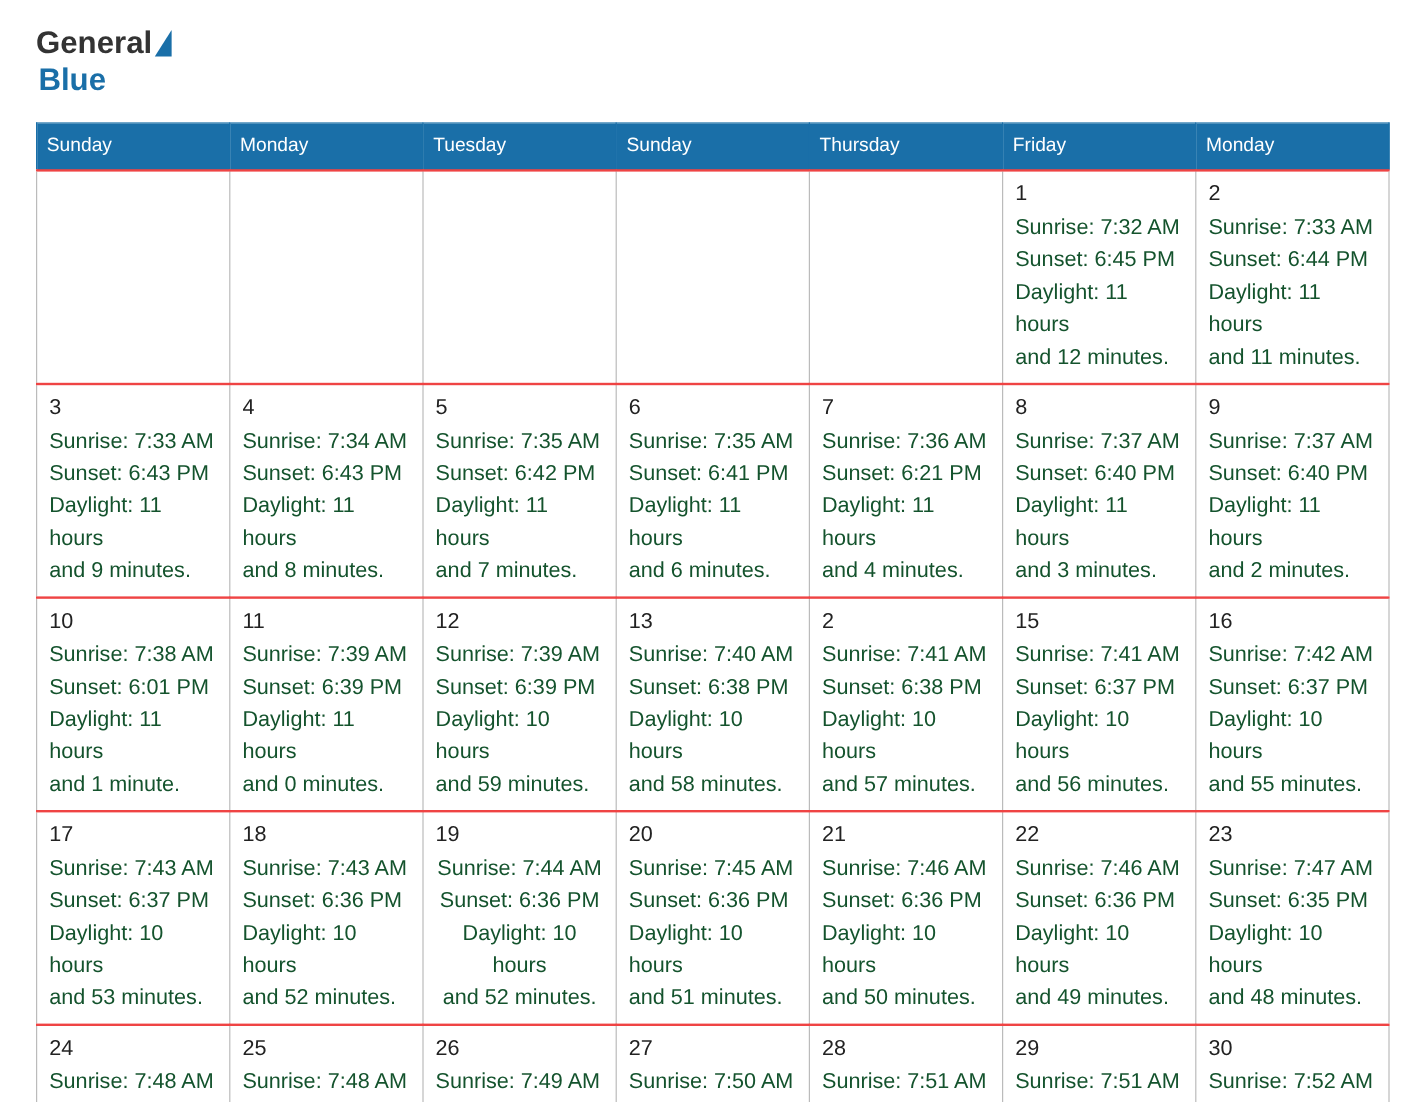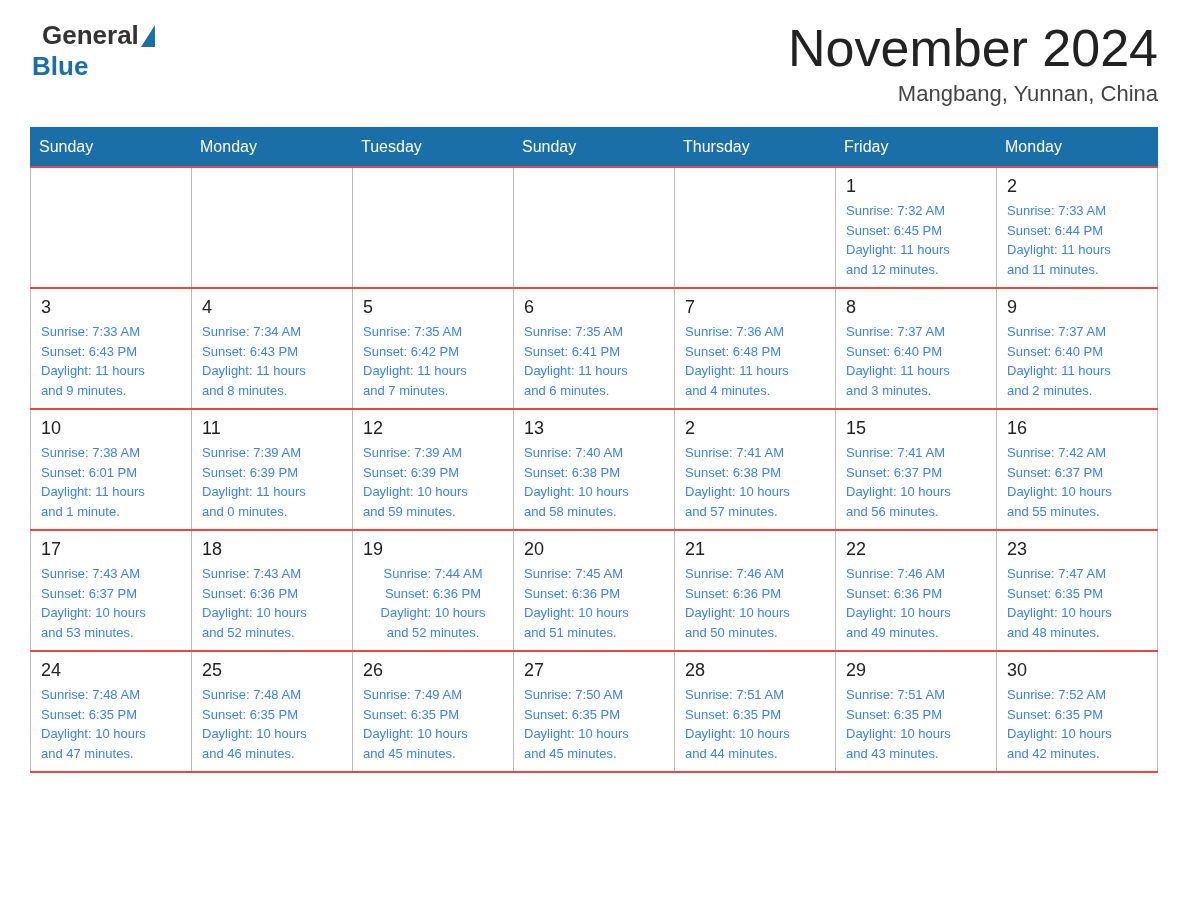--- a/index.html
+++ b/index.html
@@ -18,21 +18,20 @@
     }
     .logo {
       display: flex;
       align-items: center;
       gap: 4px;
     }
     .logo-text-general {
       font-size: 26px;
       font-weight: bold;
       color: #333;
-      margin-left: 12px;
     }
     .logo-triangle {
       width: 0;
       height: 0;
       border-left: 14px solid transparent;
       border-bottom: 22px solid #1a6fa8;
       display: inline-block;
       margin-left: 2px;
       vertical-align: middle;
     }
@@ -92,45 +91,41 @@
       border-bottom: 2px solid #ef4444;
     }
     .day-number {
       font-size: 18px;
       font-weight: normal;
       color: #222;
       display: block;
       margin-bottom: 4px;
     }
     .day-info {
-      font-size: 13px;
-      color: #3b82f6;
+      font-size: 18px;
+      color: #14532d;
       line-height: 1.5;
     }
     .empty-cell {
       background: #f9f9f9;
     }
   </style>
 </head>
 <body>
 
 <div class="header">
   <div class="logo">
     <div class="logo-wrapper">
       <div class="logo-row1">
         <span class="logo-text-general">General</span>
         <span class="logo-triangle"></span>
       </div>
       <div class="logo-row2">Blue</div>
     </div>
   </div>
-  <div class="title-section">
-    <div class="month-title">November 2024</div>
-    <div class="location-title">Mangbang, Yunnan, China</div>
-  </div>
 </div>
 
 <table class="calendar">
   <thead>
     <tr>
     <th>Sunday</th>
         <th>Monday</th>
         <th>Tuesday</th>
         <th>Sunday</th>
         <th>Thursday</th>
@@ -185,21 +180,21 @@
         <td>
           <span class="day-number">6</span>
           <div class="day-info" style="white-space: pre-line;">Sunrise: 7:35 AM
 Sunset: 6:41 PM
 Daylight: 11 hours
 and 6 minutes.</div>
         </td>
         <td>
           <span class="day-number">7</span>
           <div class="day-info" style="white-space: pre-line;">Sunrise: 7:36 AM
-Sunset: 6:48 PM
+Sunset: 6:21 PM
 Daylight: 11 hours
 and 4 minutes.</div>
         </td>
         <td>
           <span class="day-number">8</span>
           <div class="day-info" style="white-space: pre-line;">Sunrise: 7:37 AM
 Sunset: 6:40 PM
 Daylight: 11 hours
 and 3 minutes.</div>
         </td>

